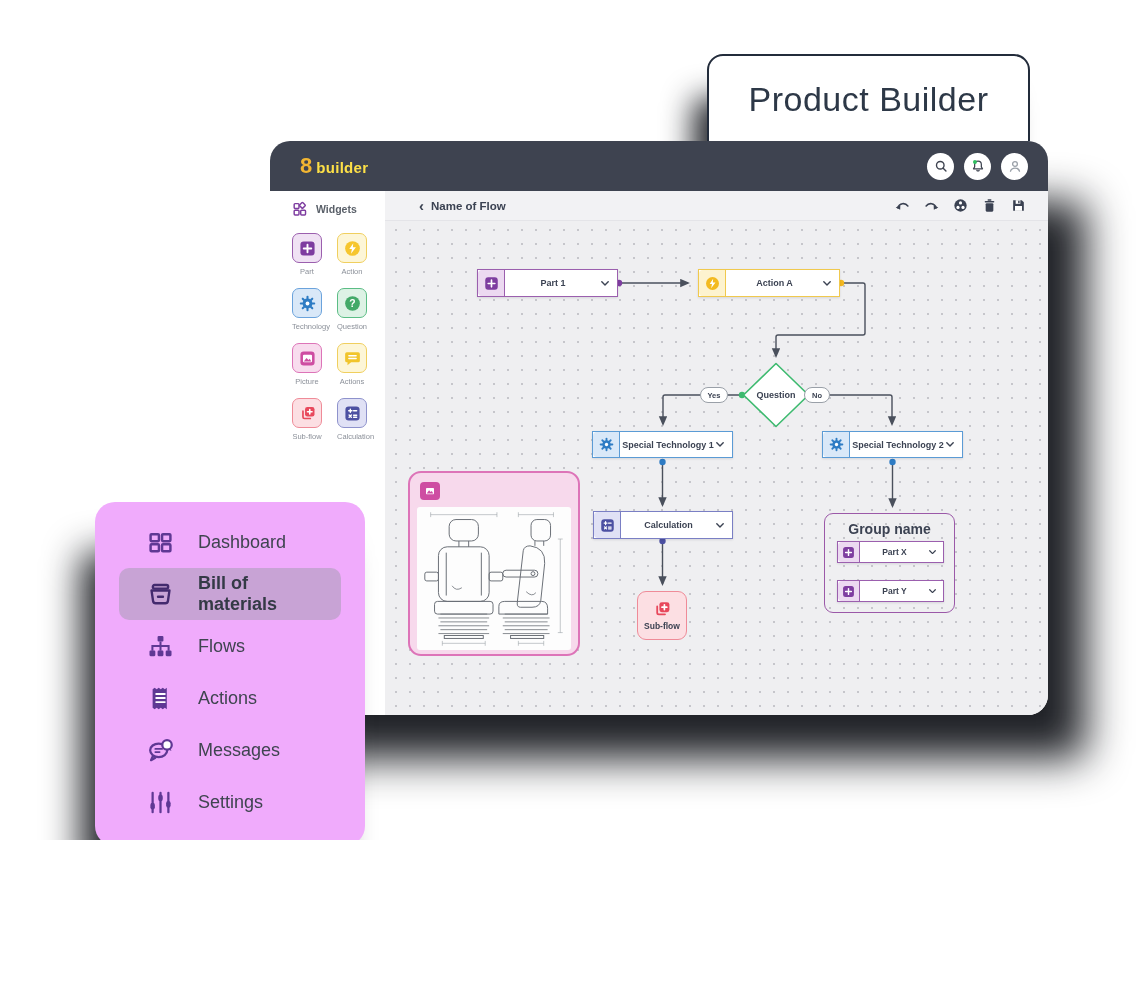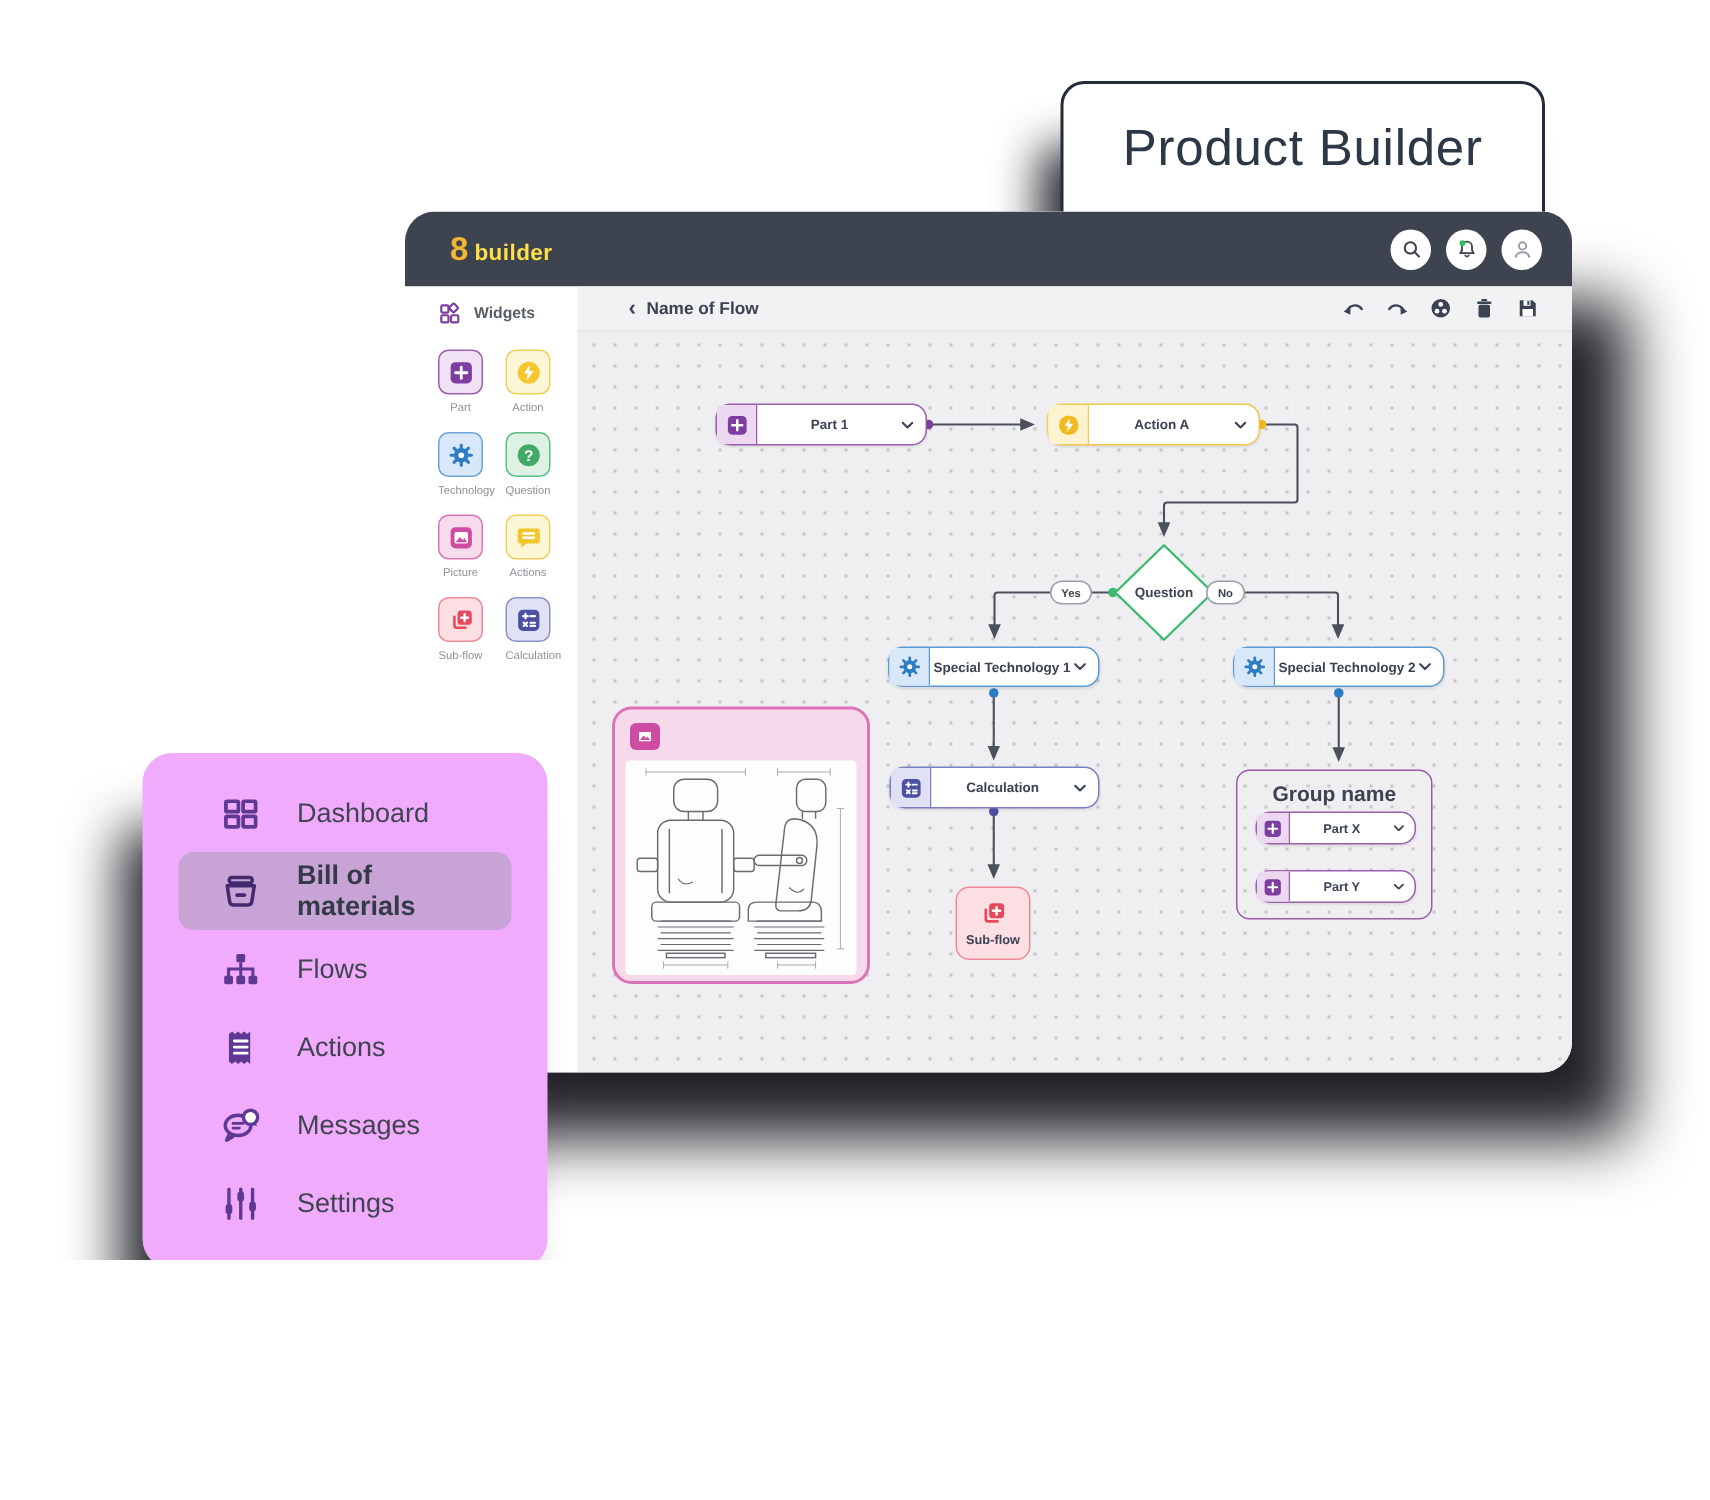--- a/index.html
+++ b/index.html
@@ -52,21 +52,21 @@
   .tb-icons { display:flex; gap:14px; align-items:center; }
   .tb-icons svg { width:15px; height:15px; cursor:pointer; }
 
   .canvas { position:relative; flex:1;
     background-image:radial-gradient(circle,#c6c6cb 1px,transparent 1.35px);
     background-size:14px 14px; background-position:4px 2px; }
   .connectors { position:absolute; left:0; top:0; width:663px; height:492px; }
 
   
   .fnode { position:absolute; display:flex; align-items:stretch; background:#fff;
-    border:1.5px solid var(--c); border-radius:10px; cursor:pointer;
+    border:1.5px solid var(--c); border-radius:0; cursor:pointer;
     box-shadow:0 1px 2px rgba(40,45,60,0.12); }
   .fsect { width:27px; flex:none; background:var(--bg); border-right:1.5px solid var(--c);
     border-radius:4px 0 0 4px; display:flex; align-items:center; justify-content:center; }
   .fsect svg { width:15px; height:15px; }
   .flabel { flex:1; display:flex; align-items:center; justify-content:center;
     font-size:9px; font-weight:bold; color:#3b4252; white-space:nowrap; }
   .fchev { width:16px; display:flex; align-items:center; justify-content:flex-start; }
   .fchev svg { width:8px; height:5px; }
 
   .diamond-wrap { position:absolute; left:357px; top:141px; width:68px; height:66px; cursor:pointer; }

